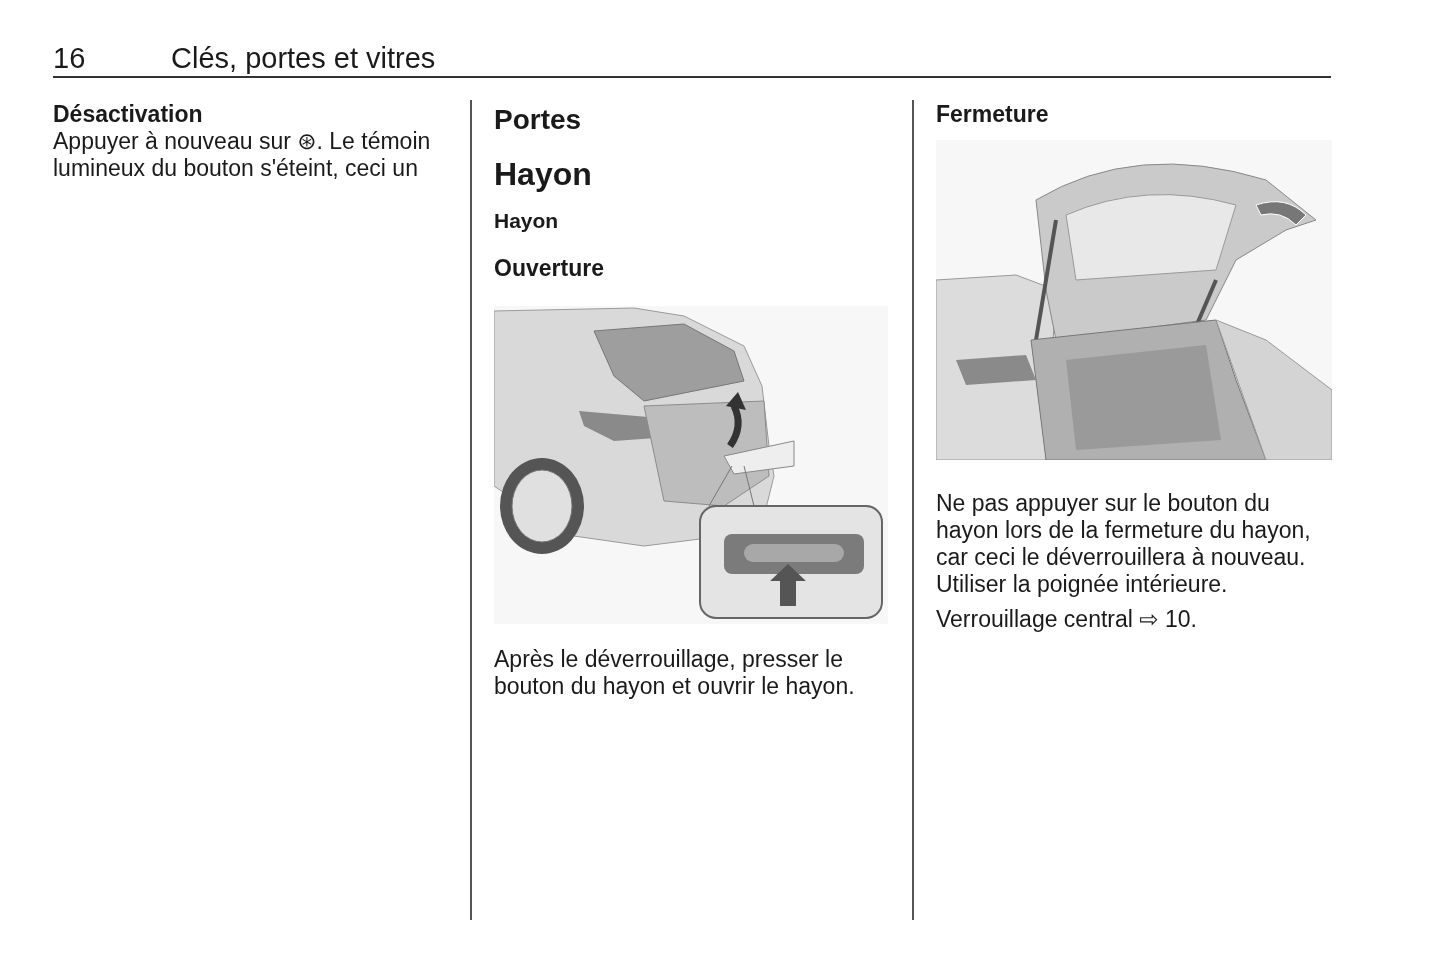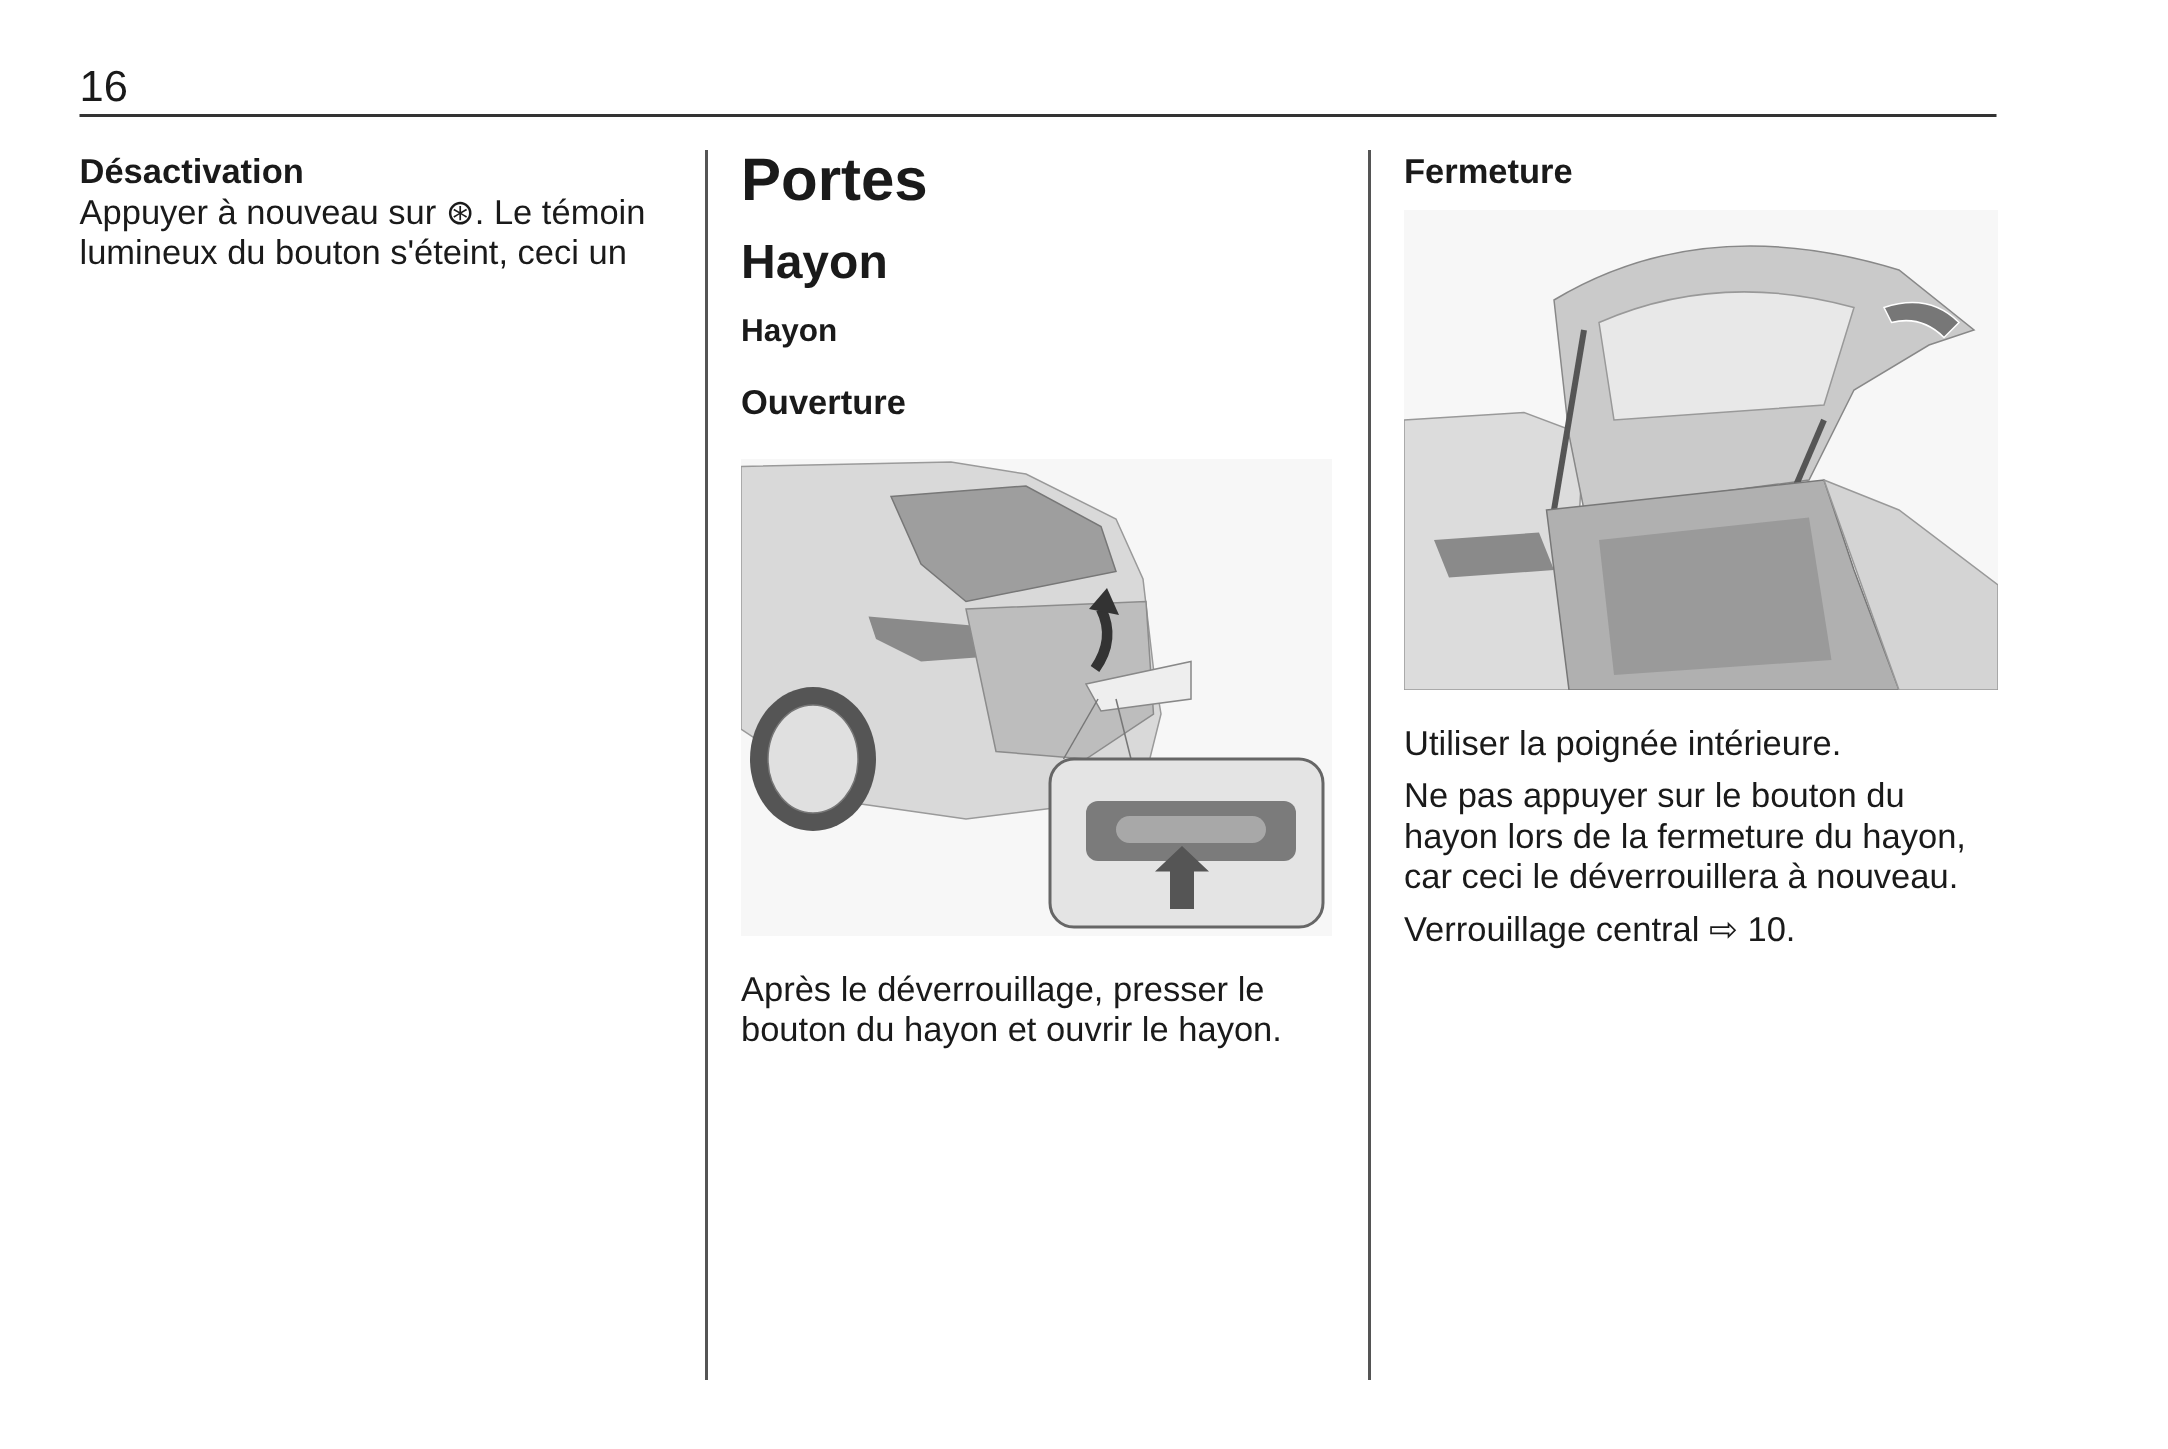--- a/index.html
+++ b/index.html
@@ -10,31 +10,32 @@
     .header {
       position: absolute; left: 53px; top: 40px; width: 1278px; height: 36px;
       border-bottom: 2px solid #333;
     }
     .page-num { position: absolute; left: 0; top: 2px; font-size: 29px; }
     .chapter { position: absolute; left: 118px; top: 2px; font-size: 29px; }
     .vline { position: absolute; top: 100px; width: 2px; height: 820px; background: #555; }
     .col { position: absolute; top: 100px; }
     .h4 { font-size: 23px; margin: 0; line-height: 28px; }
     p.body { font-size: 23px; line-height: 27px; margin: 0; }
-    .h1 { font-size: 40px; margin: 0; line-height: 44px; }
+    .h1 { font-size: 28px; margin: 0; line-height: 44px; }
     .h2 { font-size: 32px; margin: 0; line-height: 36px; }
     .h3 { font-size: 21px; margin: 0; line-height: 30px; }
     .fig { position: absolute; background: #f6f6f6; overflow: hidden; }
     .fig svg { display: block; }
   </style>
 </head>
 <body>
 
 <div class="header">
   <span class="page-num">16</span>
+  <span class="chapter">Clés, portes et vitres</span>
 </div>
 
 <div class="vline" style="left:470px;"></div>
 <div class="vline" style="left:912px;"></div>
 
 <div class="col" style="left:53px; width:405px;">
   <h4 class="h4">Désactivation</h4>
   <p class="body">
     <span>Appuyer à nouveau sur ⊛. Le témoin</span><br>
     <span>lumineux du bouton s'éteint, ceci un</span><br>
@@ -105,24 +106,24 @@
     <path d="M95 200 L280 180 L300 240 L330 320 L110 320 Z" fill="#b0b0b0" stroke="#777"></path>
     <path d="M130 220 L270 205 L285 300 L140 310 Z" fill="#9a9a9a"></path>
 
     <path d="M280 180 L330 200 L396 250 L396 320 L330 320 Z" fill="#d4d4d4" stroke="#999"></path>
 
     <path d="M320 65 Q350 55 370 75 L360 85 Q345 70 325 75 Z" fill="#777" stroke="#fff"></path>
   </svg>
 </div>
 
 <div class="col" style="left:936px; top:482px; width:400px;">
-  <p class="body">Utiliser la poignée intérieure.</p>
   <p class="body" style="margin-top:8px;">
     <span>Ne pas appuyer sur le bouton du</span><br>
     <span>hayon lors de la fermeture du hayon,</span><br>
     <span>car ceci le déverrouillera à nouveau.</span>
   </p>
+  <p class="body">Utiliser la poignée intérieure.</p>
   <p class="body" style="margin-top:8px;">
     <span>Verrouillage central</span>
     <span>⇨</span>
     <span>10.</span>
   </p>
 </div>
 
 </body></html>

